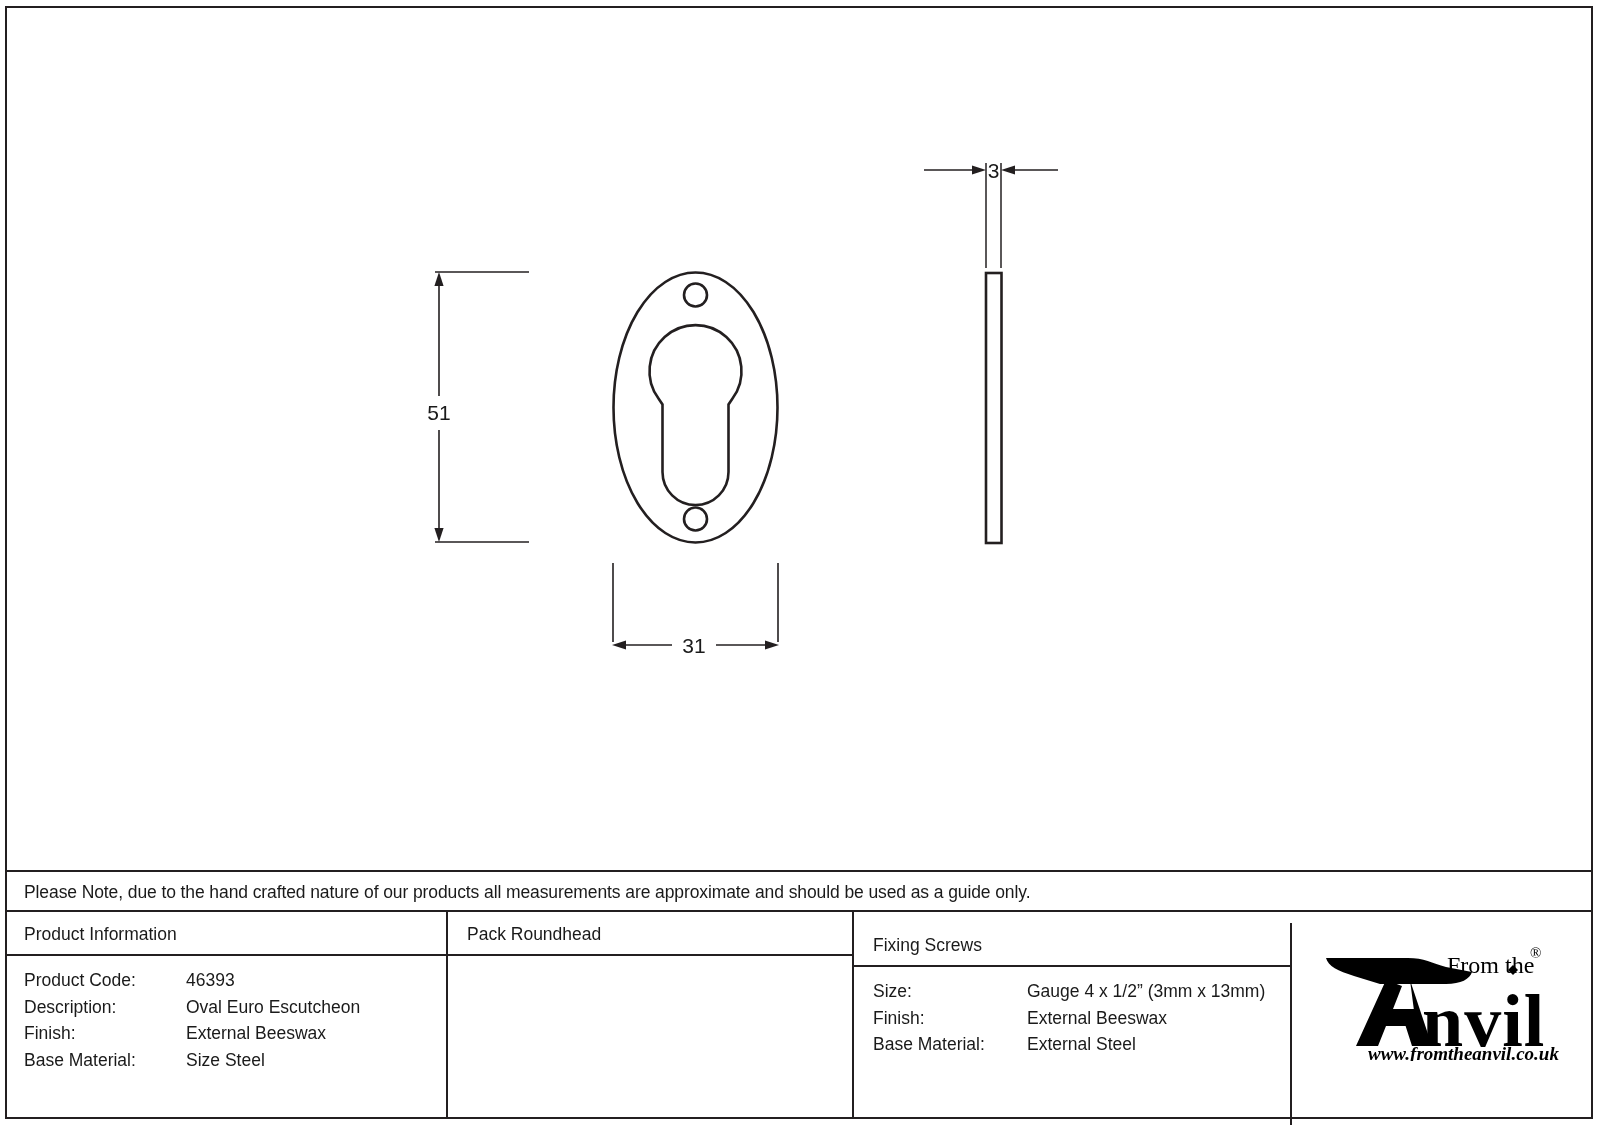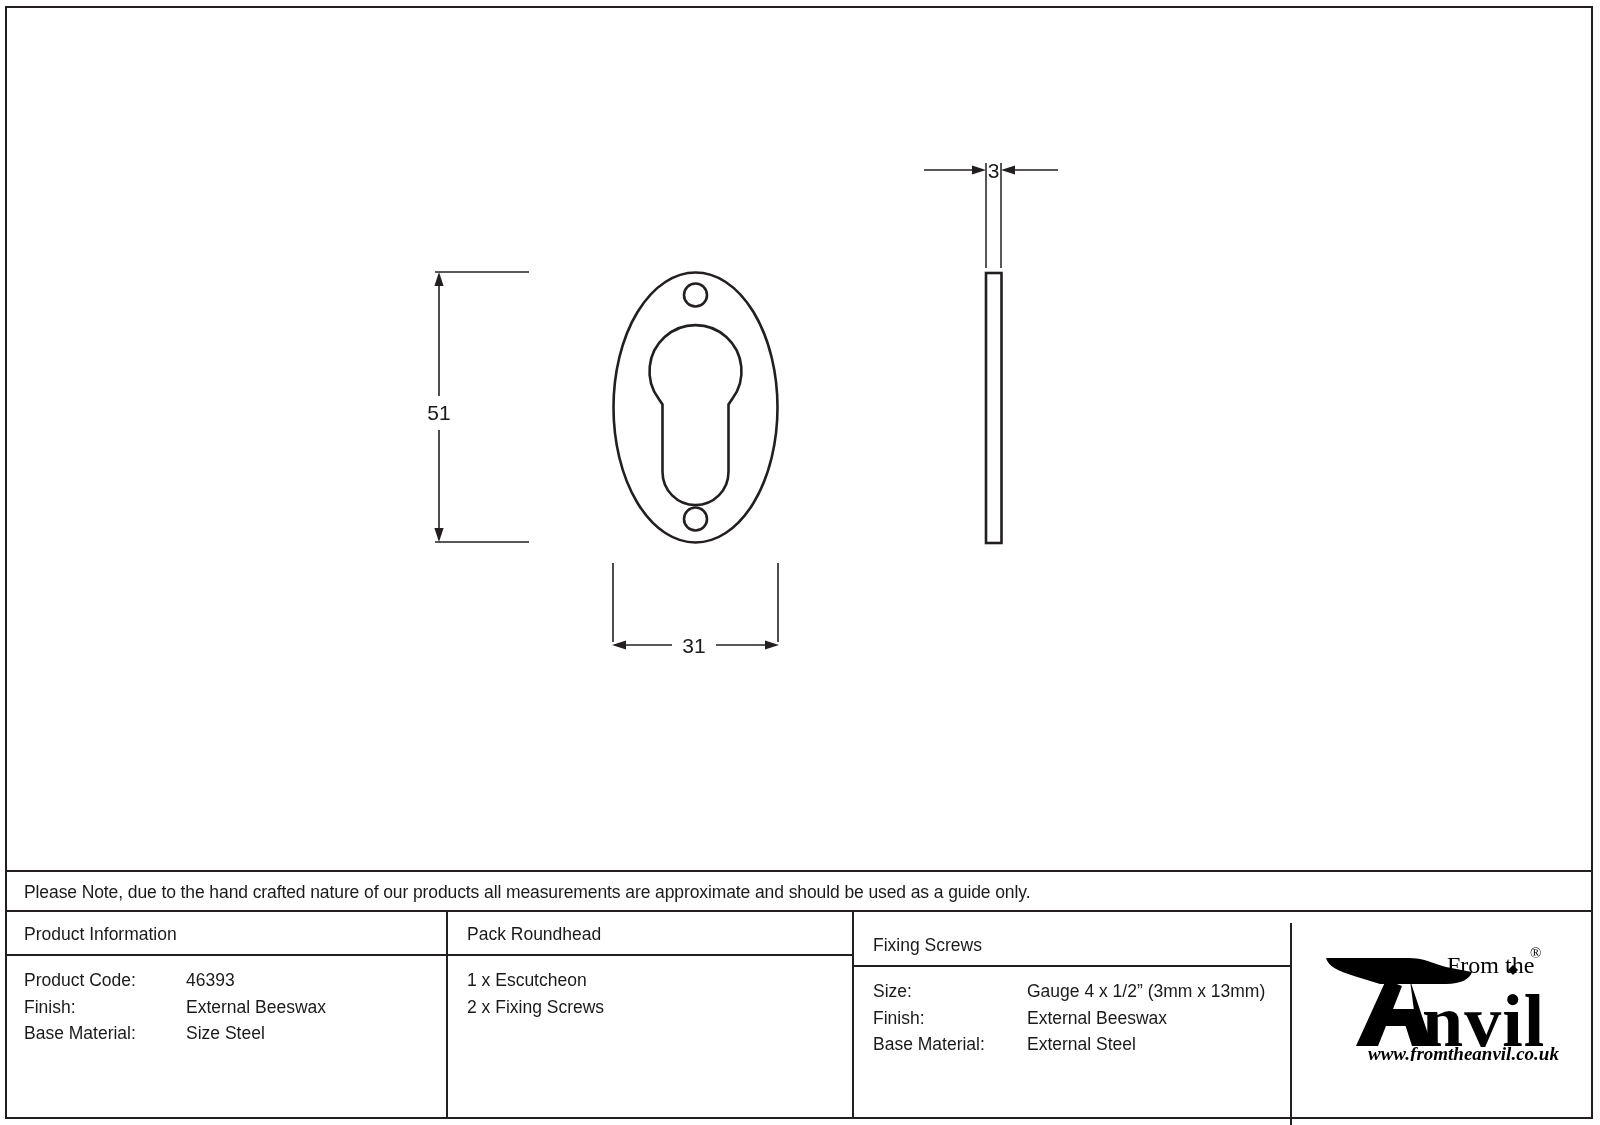--- a/index.html
+++ b/index.html
@@ -249,40 +249,38 @@
         <div class="col-head">
           <span>Product Information</span>
         </div>
         <div class="col-body">
           <div class="spec-list">
             <div class="spec-line">
               <div class="spec-key wide">Product Code:</div>
               <div class="spec-val">46393</div>
             </div>
             <div class="spec-line">
+              <div class="spec-key wide">Description:</div>
+              <div class="spec-val">Oval Euro Escutcheon</div>
+            </div>
+            <div class="spec-line">
               <div class="spec-key wide">Finish:</div>
               <div class="spec-val">External Beeswax</div>
             </div>
             <div class="spec-line">
               <div class="spec-key wide">Base Material:</div>
               <div class="spec-val">Size Steel</div>
             </div>
           </div>
         </div>
       </div>
 
       <div class="tcol c2">
         <div class="col-head">
           <span>Pack Roundhead</span>
-        </div>
-        <div class="col-body">
-          <div class="plain-list">
-            <div class="plain-line">1 x Escutcheon</div>
-            <div class="plain-line">2 x Fixing Screws</div>
-          </div>
         </div>
       </div>
 
       <div class="tcol c3">
         <div class="col-head">
           <span>Fixing Screws</span>
         </div>
         <div class="col-body">
           <div class="spec-list">
             <div class="spec-line">

